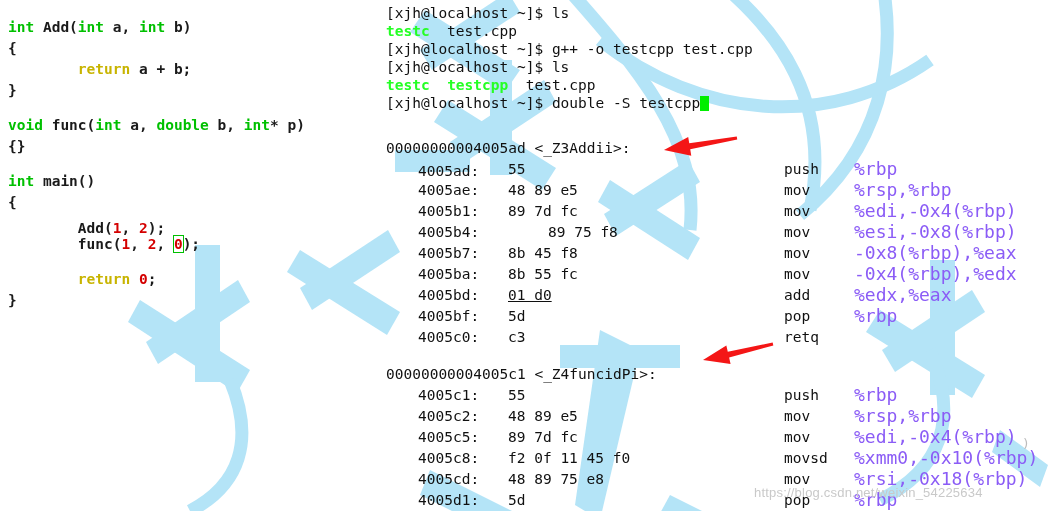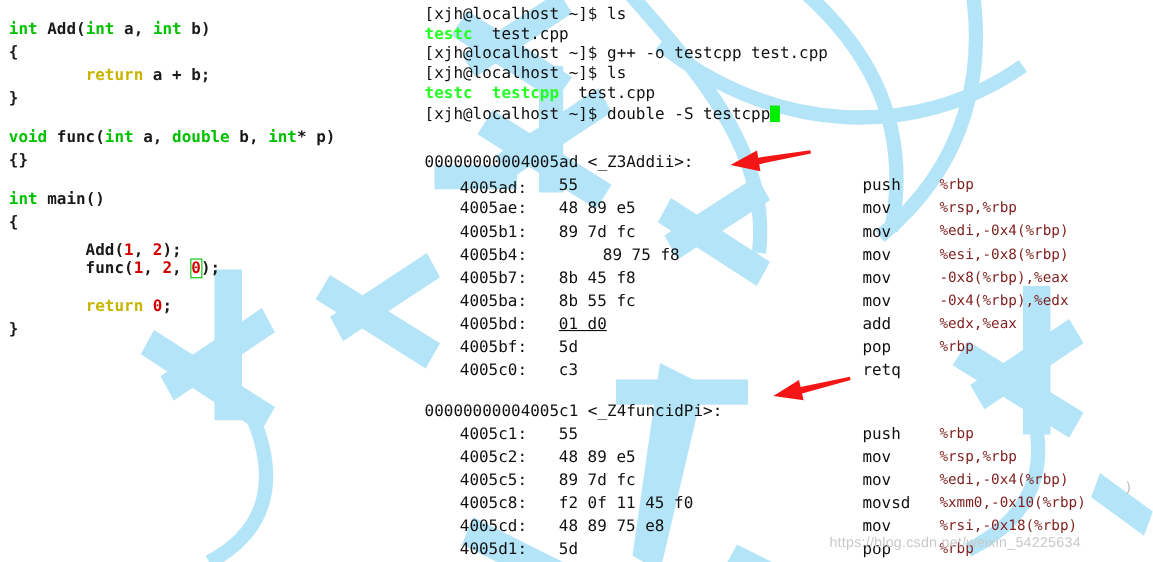--- a/index.html
+++ b/index.html
@@ -97,22 +97,22 @@
     font-family: "DejaVu Sans Mono", "Liberation Mono", monospace;
   }
   .dis-mnem {
     position: absolute; left: 398px;
     white-space: pre; font-size: 14.5px; line-height: 14.5px;
     color: #101010;
     font-family: "DejaVu Sans Mono", "Liberation Mono", monospace;
   }
   .dis-ops {
     position: absolute; left: 468px;
-    white-space: pre; font-size: 13px; line-height: 14.5px;
-    color: #7f1d1d;
+    white-space: pre; font-size: 18px; line-height: 14.5px;
+    color: #8b5cf6;
     font-family: "DejaVu Sans Mono", "Liberation Mono", monospace;
   }
 
   
   .arrow-layer {
     position: absolute; left: 0; top: 0;
     width: 1048px; height: 511px;
     pointer-events: none;
     z-index: 5;
   }

